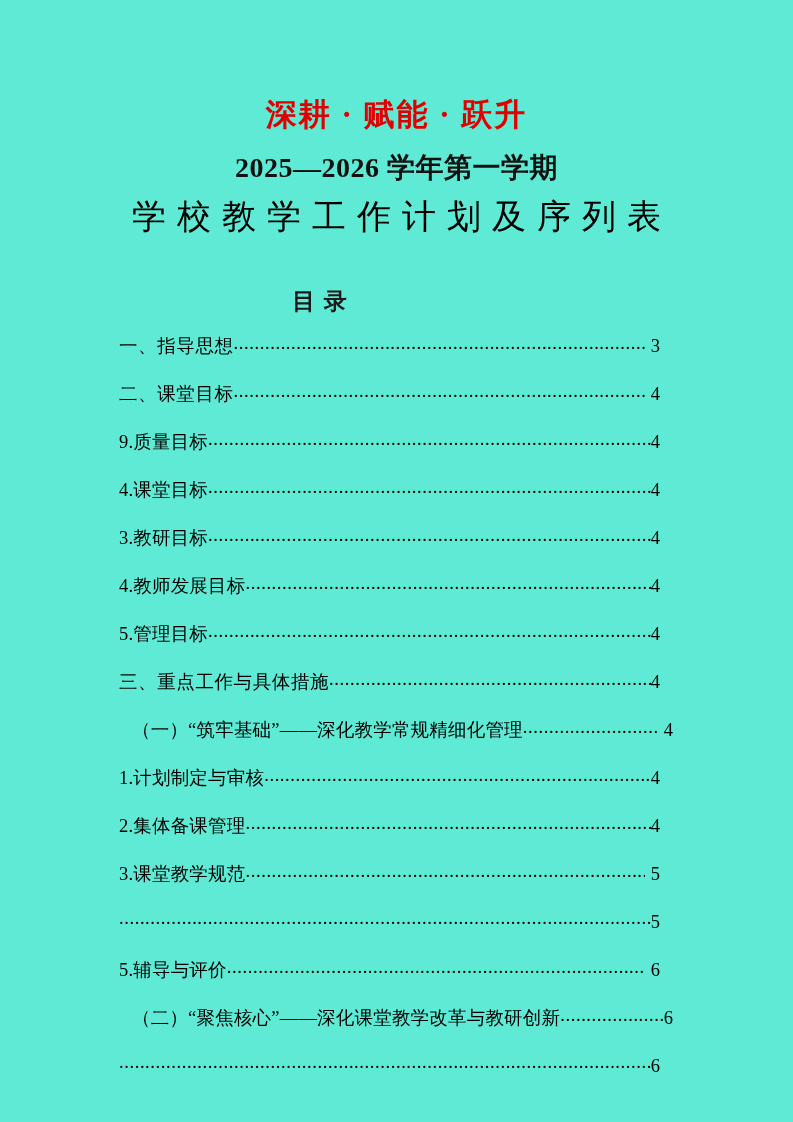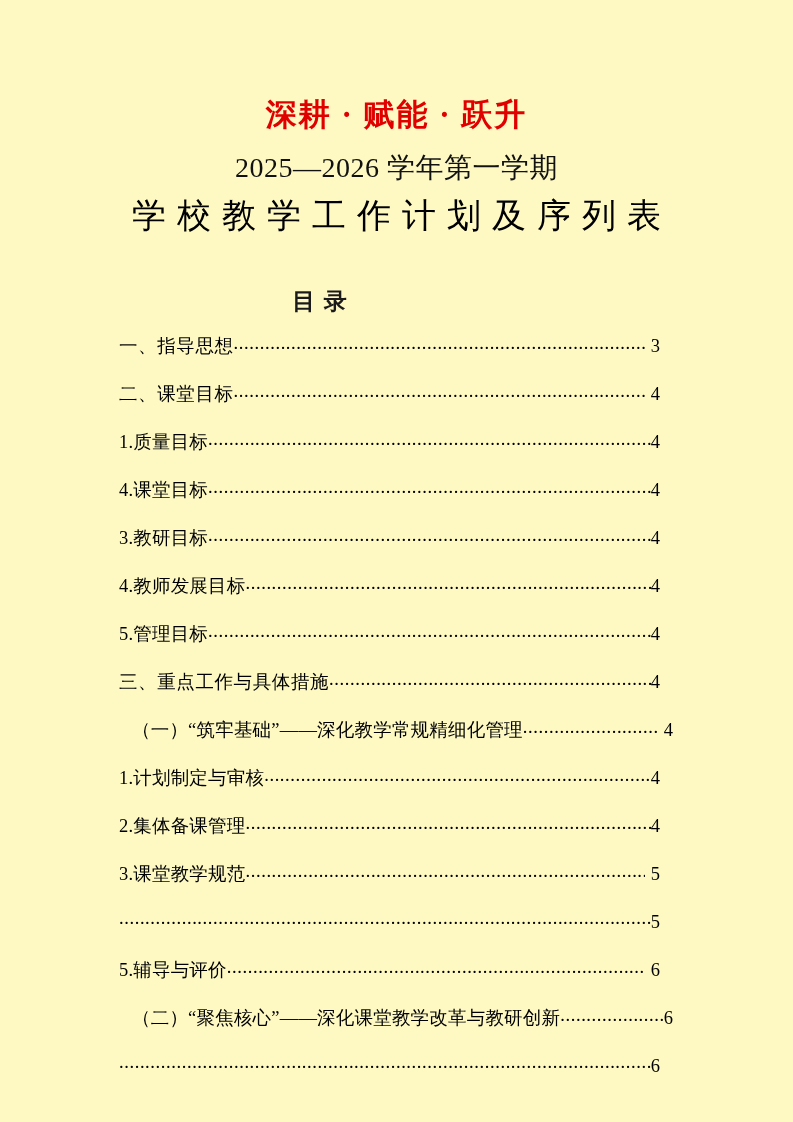--- a/index.html
+++ b/index.html
@@ -11,21 +11,21 @@
   body {
     font-family: "Liberation Serif", "DejaVu Serif", serif;
     color: #000000;
     -webkit-font-smoothing: antialiased;
   }
   .page {
     position: relative;
     width: 793px;
     height: 1122px;
     margin: 0 auto;
-    background: #fef9c3;
+    background: #5eead4;
     overflow: hidden;
     box-sizing: border-box;
   }
 
   
   .title-block {
     position: absolute;
     left: 0;
     top: 96px;
     width: 793px;
@@ -37,28 +37,28 @@
     font-weight: bold;
     color: #e00000;
     letter-spacing: 2px;
     line-height: 1.25;
     white-space: pre;
   }
   .subtitle {
     margin-top: 16px;
     font-family: "Liberation Serif", "DejaVu Serif", serif;
     font-size: 28px;
-    font-weight: normal;
+    font-weight: bold;
     letter-spacing: 0.5px;
     line-height: 1.2;
     color: #111111;
   }
   .maintitle {
     margin-top: 10px;
-    font-family: Liberation Serif, serif;
+    font-family: Liberation Sans, sans-serif;
     font-size: 34px;
     font-weight: normal;
     letter-spacing: 11px;
     text-indent: 11px;
     line-height: 1.3;
     color: #000000;
   }
 
   
   .toc-heading {
@@ -164,21 +164,21 @@
         <span class="toc-label">一、指导思想</span>
         <span class="toc-dots"></span>
         <span class="toc-page">3</span>
       </div>
       <div class="toc-row lvl1 gap-wide">
         <span class="toc-label">二、课堂目标</span>
         <span class="toc-dots"></span>
         <span class="toc-page">4</span>
       </div>
       <div class="toc-row lvl3 gap-none">
-        <span class="toc-label">1.质量目标</span>
+        <span class="toc-label">9.质量目标</span>
         <span class="toc-dots"></span>
         <span class="toc-page">4</span>
       </div>
       <div class="toc-row lvl3 gap-none">
         <span class="toc-label">4.课堂目标</span>
         <span class="toc-dots"></span>
         <span class="toc-page">4</span>
       </div>
       <div class="toc-row lvl3 gap-none">
         <span class="toc-label">3.教研目标</span>

